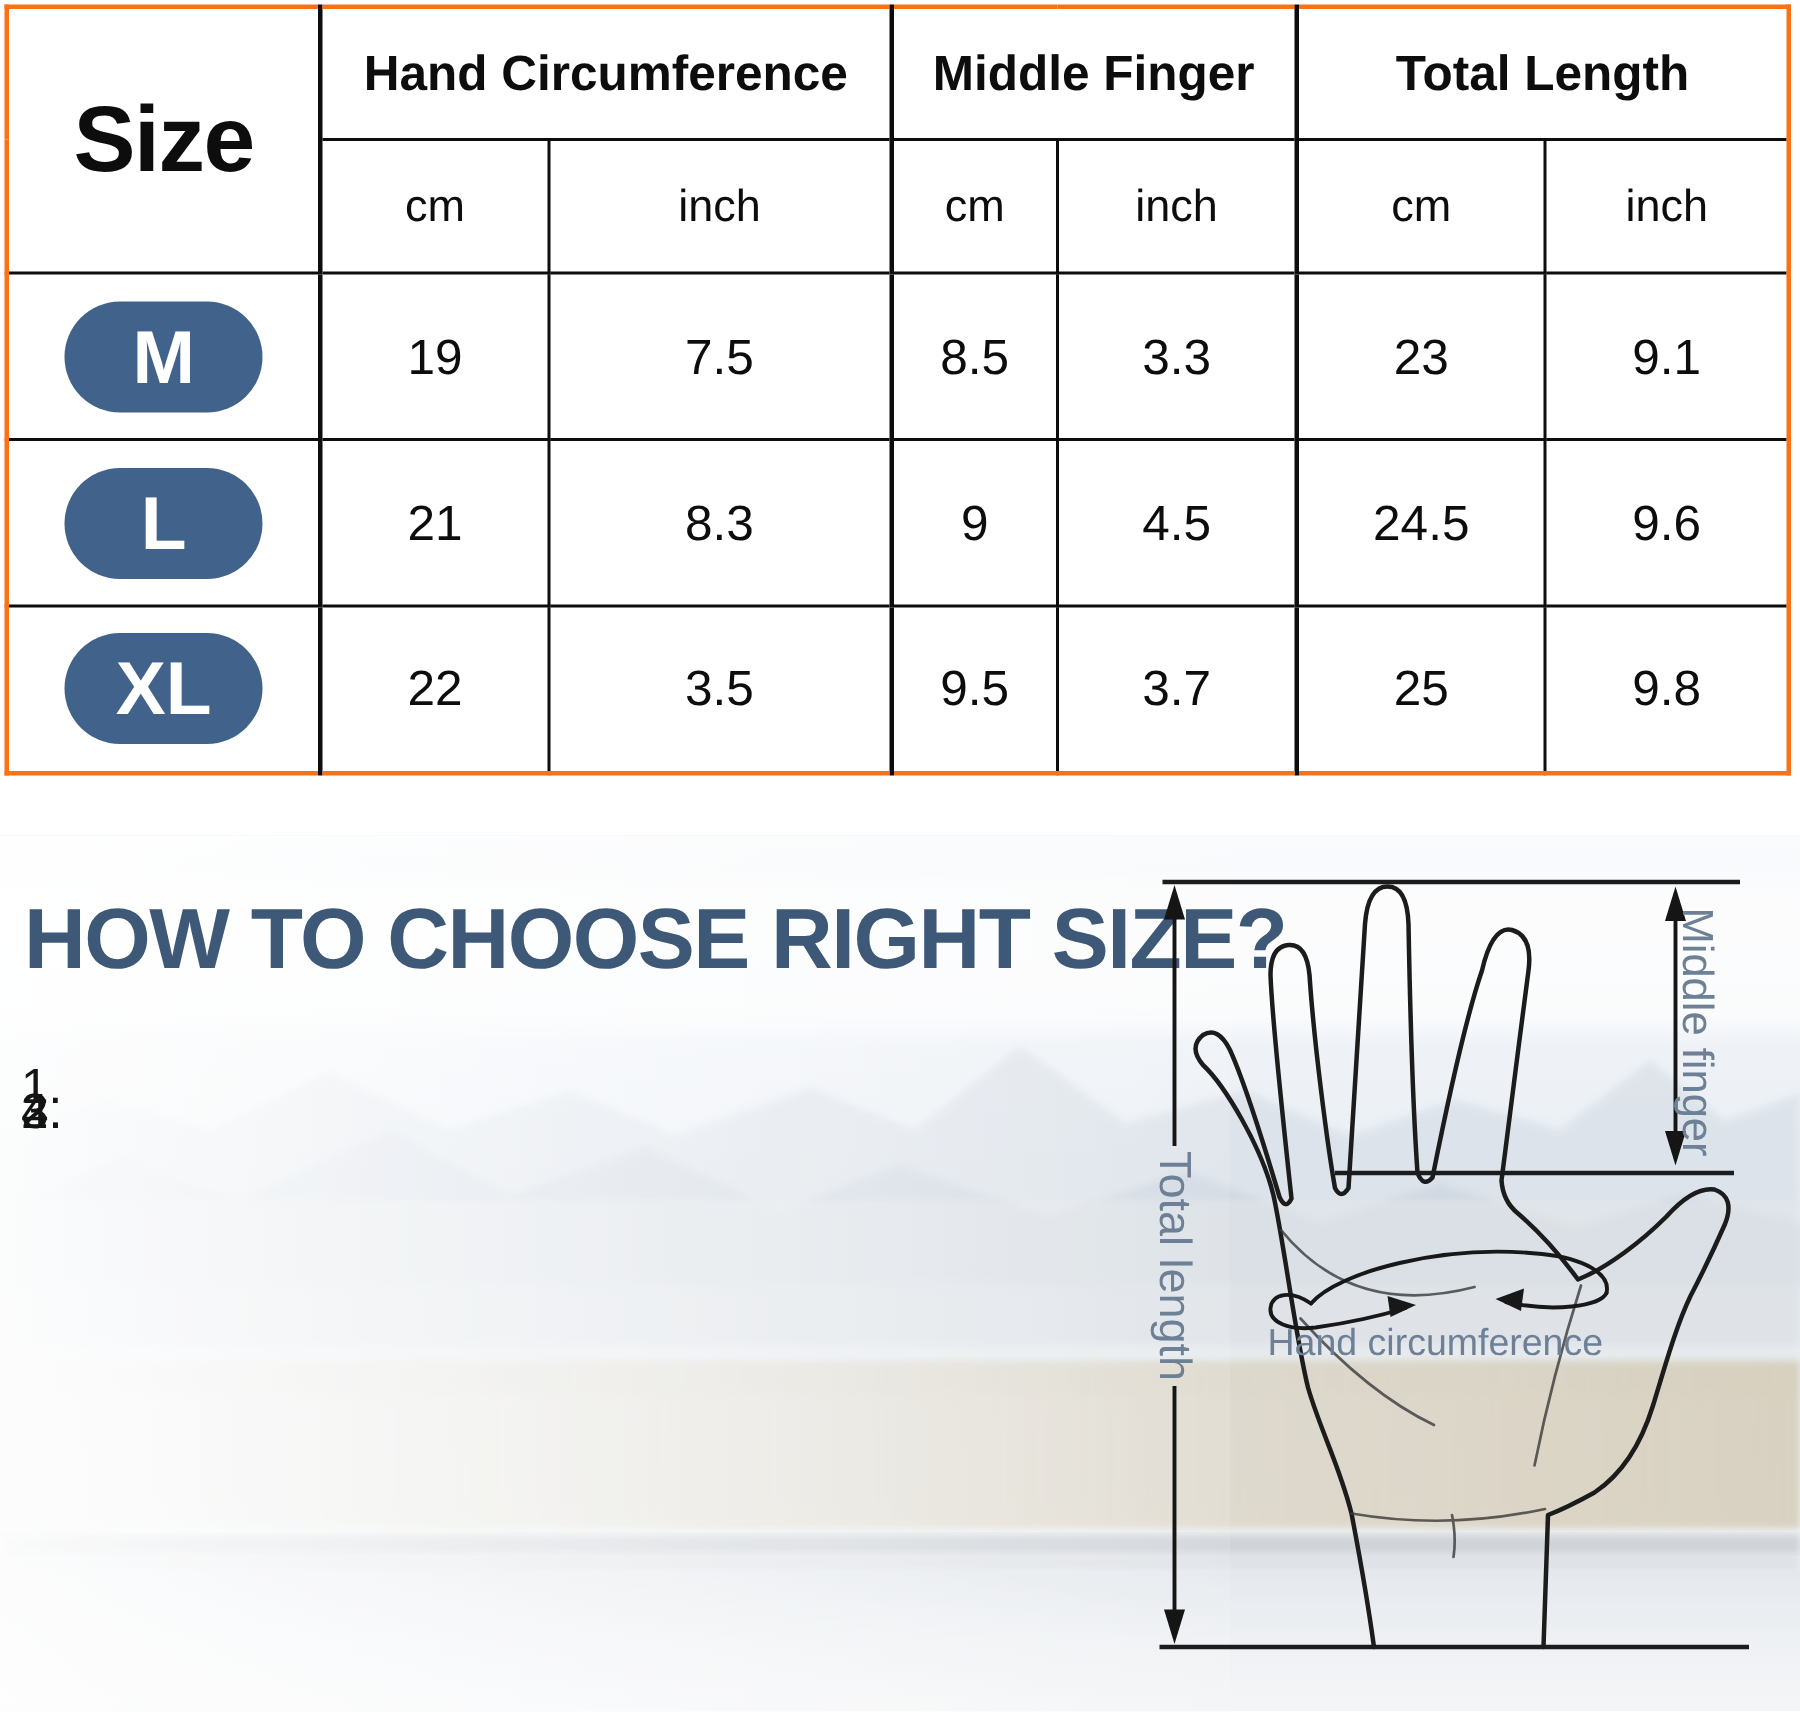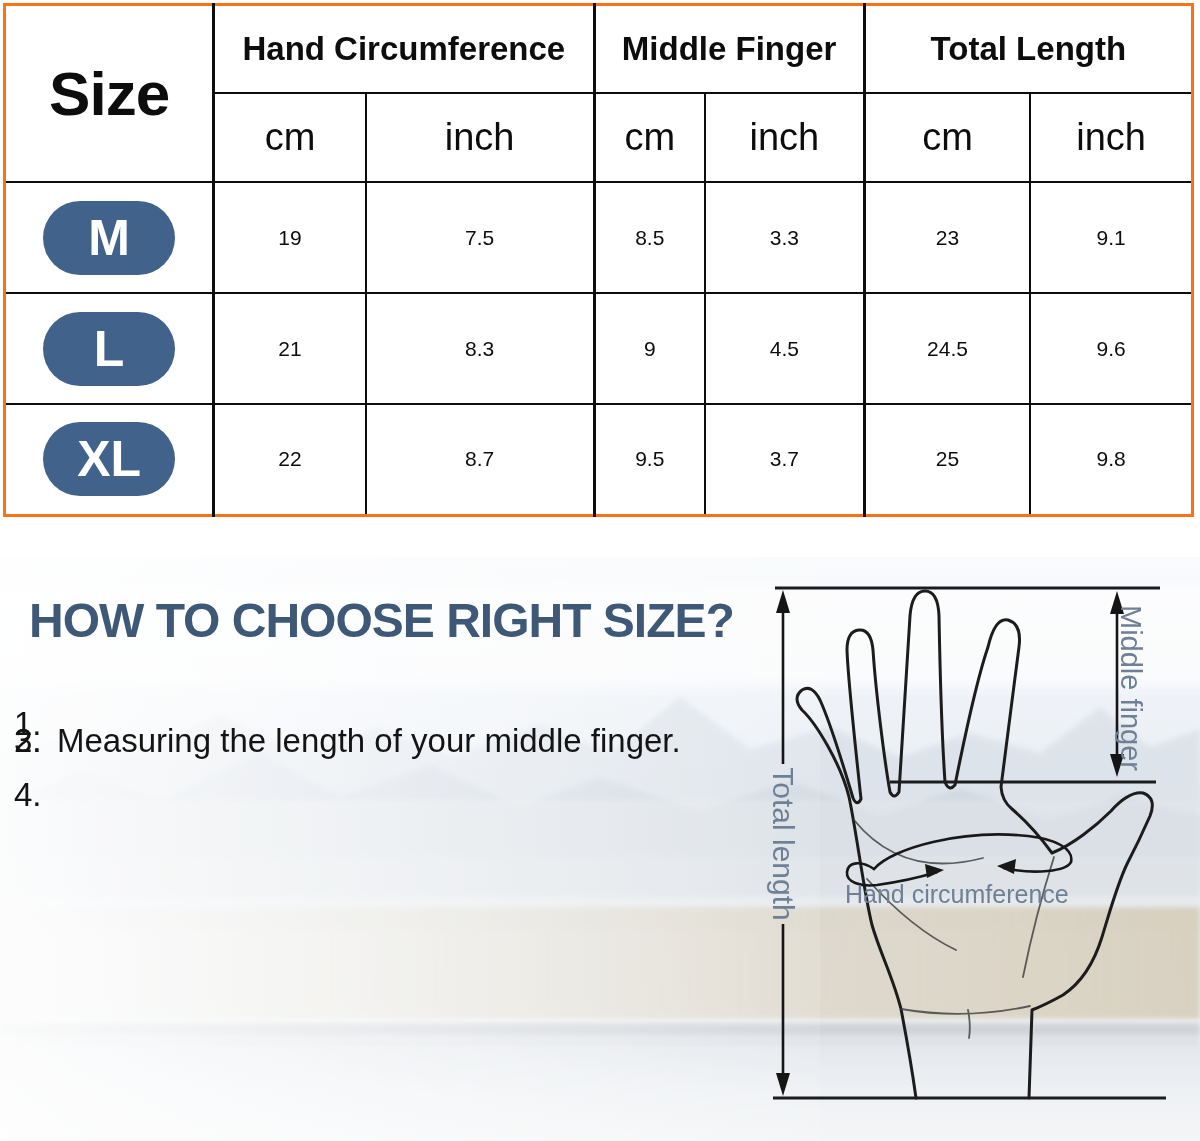--- a/index.html
+++ b/index.html
@@ -7,30 +7,30 @@
          font-family:"Liberation Sans",sans-serif;}
 
   
   .size-table{position:absolute;left:3px;top:3px;width:1191px;height:507px;
               border-collapse:collapse;table-layout:fixed;background:#fff;border:3px solid #f97316;}
   .size-table th,.size-table td{border:2px solid #0d0d0d;text-align:center;vertical-align:middle;
               padding:0;color:#0d0d0d;}
   .size-table .gb{border-left-width:3px;}
   .corner{font-size:62px;font-weight:bold;letter-spacing:-1px;}
   .group{font-size:33px;font-weight:bold;height:86px;}
-  .unit{font-size:38px;font-weight:normal;height:87px;margin-top:28px;}
+  .unit{font-size:30px;font-weight:normal;height:87px;margin-top:28px;}
   .size-table tbody tr{height:111px;}
-  td.val{font-size:21px;}
+  td.val{font-size:33px;}
   .pill{display:flex;align-items:center;justify-content:center;width:132px;height:74px;margin:0 auto;
         border-radius:37px;background:#41638b;color:#ffffff;font-size:50px;font-weight:bold;}
 
   
   .guide{position:absolute;left:0;top:557px;width:1200px;height:584px;overflow:hidden;background:#eef1f5;}
   .bg{position:absolute;left:0;top:0;width:1200px;height:584px;z-index:1;}
-  .guide-title{position:absolute;left:29px;top:36px;margin:0;font-size:48px;font-weight:bold;
+  .guide-title{position:absolute;left:16px;top:36px;margin:0;font-size:57px;font-weight:bold;
                letter-spacing:-1px;color:#3e5877;z-index:2;white-space:nowrap;}
   .steps{position:absolute;left:12px;top:148px;width:764px;z-index:2;list-style:none;margin:0;padding:0;}
   .step{position:relative;padding-left:45px;margin-bottom:17px;font-size:33px;line-height:37px;color:#141414;}
   .step .num{position:absolute;left:2px;top:0;}
   .diagram{position:absolute;left:0;top:0;width:1200px;height:584px;z-index:3;pointer-events:none;}
   .dlabel{font-family:"Liberation Sans",sans-serif;}
 </style>
 </head>
 <body>
 
@@ -83,21 +83,21 @@
         <td class="val gb">9</td>
         <td class="val">4.5</td>
         <td class="val gb">24.5</td>
         <td class="val">9.6</td>
       </tr>
       <tr>
         <td>
             <span class="pill">XL</span>
           </td>
         <td class="val gb">22</td>
-        <td class="val">8.7</td>
+        <td class="val">3.5</td>
         <td class="val gb">9.5</td>
         <td class="val">3.7</td>
         <td class="val gb">25</td>
         <td class="val">9.8</td>
       </tr>
     </tbody>
   </table>
 
   <section class="guide">
 
@@ -149,21 +149,20 @@
 
     <ol class="steps">
       <li class="step">
         <span class="num">1.</span>
       </li>
       <li class="step">
         <span class="num">2.</span>
       </li>
       <li class="step">
         <span class="num">3.</span>
-        <span>Measuring the length of your middle finger.</span>
       </li>
       <li class="step">
         <span class="num">4.</span>
       </li>
     </ol>
 
     <svg class="diagram" viewBox="0 0 1200 584" aria-hidden="true">
 
       <g stroke="#1c1c1c" stroke-width="3" fill="none">
         <path d="M 775 31 H 1160"></path>

